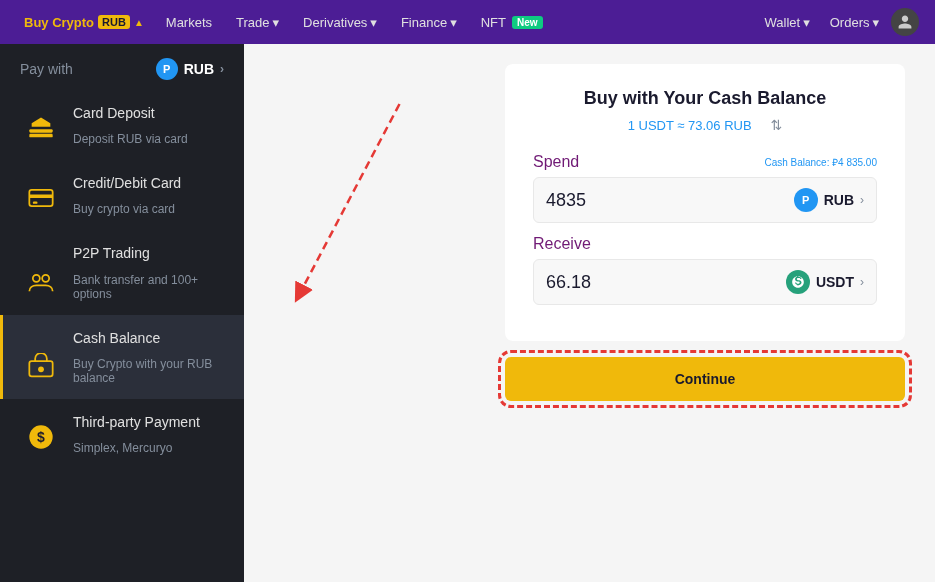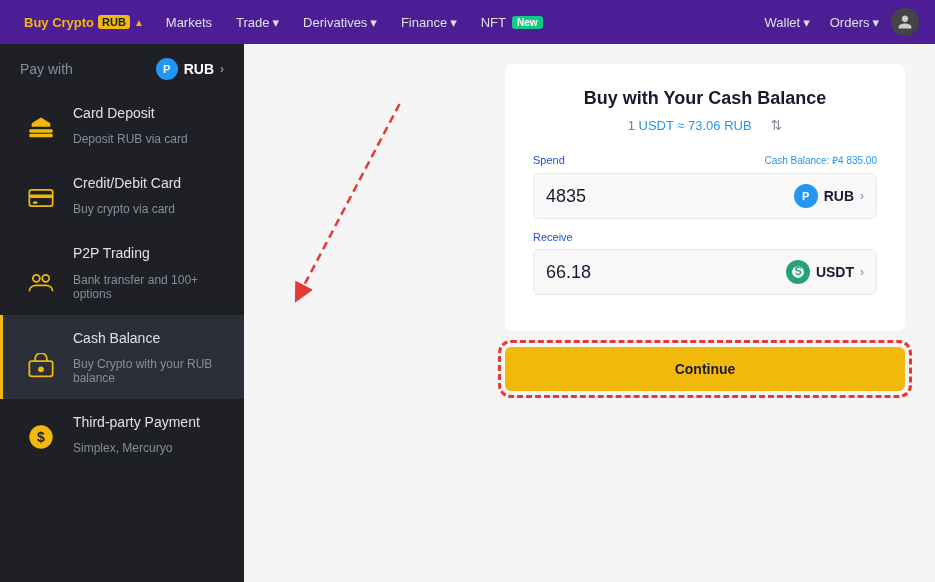--- a/index.html
+++ b/index.html
@@ -234,22 +234,22 @@
     .field-group {
       margin-bottom: 12px;
     }
     .field-label-row {
       display: flex;
       justify-content: space-between;
       align-items: center;
       margin-bottom: 6px;
     }
     .field-label {
-      color: #1d4ed8;
-      font-size: 11px;
+      color: #701a75;
+      font-size: 16px;
     }
     .field-balance {
       color: #2196f3;
       font-size: 10px;
       font-weight: 500;
     }
     .field-input-row {
       background: #f8f8f8;
       border: 1px solid #e8e8e8;
       border-radius: 6px;

